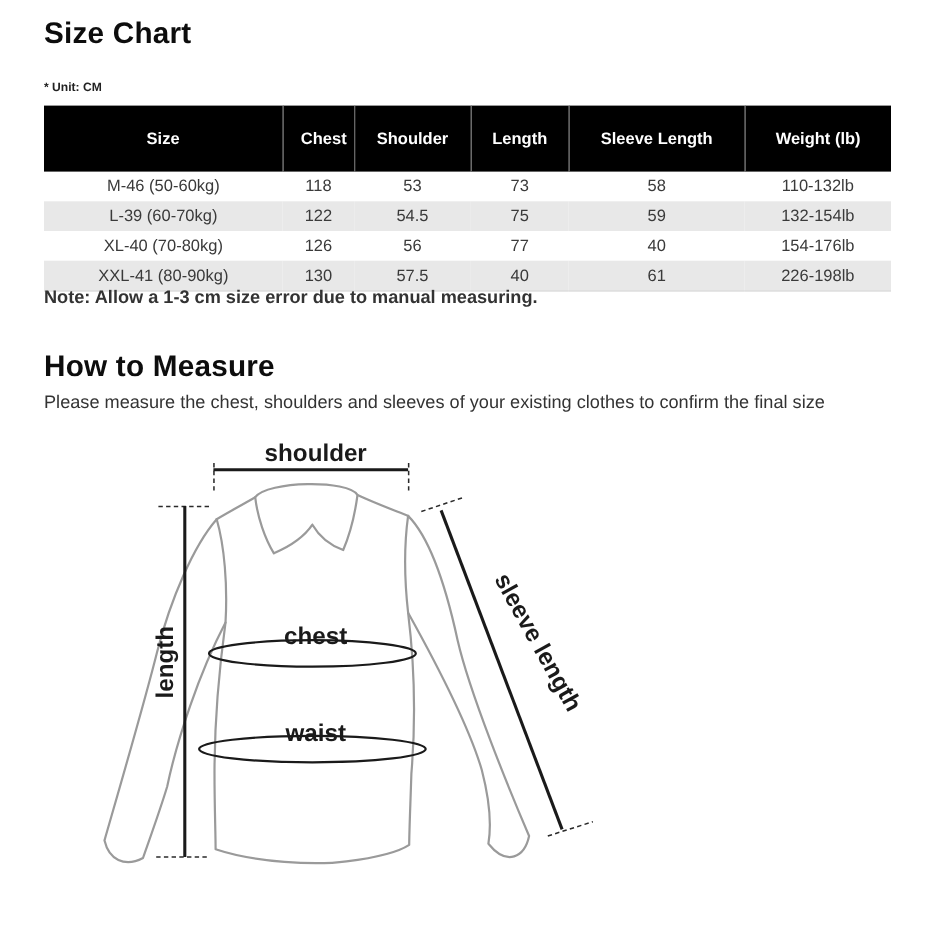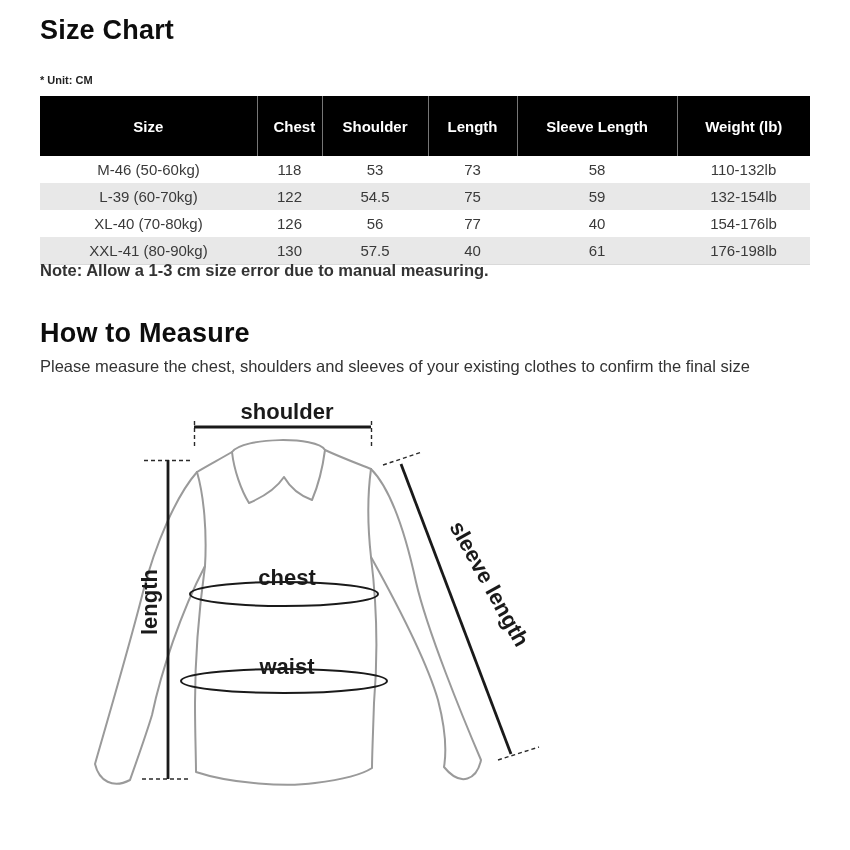--- a/index.html
+++ b/index.html
@@ -114,21 +114,21 @@
         <td>77</td>
         <td>40</td>
         <td>154-176lb</td>
       </tr>
       <tr>
         <td>XXL-41 (80-90kg)</td>
         <td>130</td>
         <td>57.5</td>
         <td>40</td>
         <td>61</td>
-        <td>176-198lb</td>
+        <td>226-198lb</td>
       </tr>
     </tbody>
   </table>
 
   <div class="note-text">Note: Allow a 1-3 cm size error due to manual measuring.</div>
 
   <h1 class="h1" id="how-to-measure-title">How to Measure</h1>
 
   <div class="subtitle-text">Please measure the chest, shoulders and sleeves of your existing clothes to confirm the final size</div>
 

